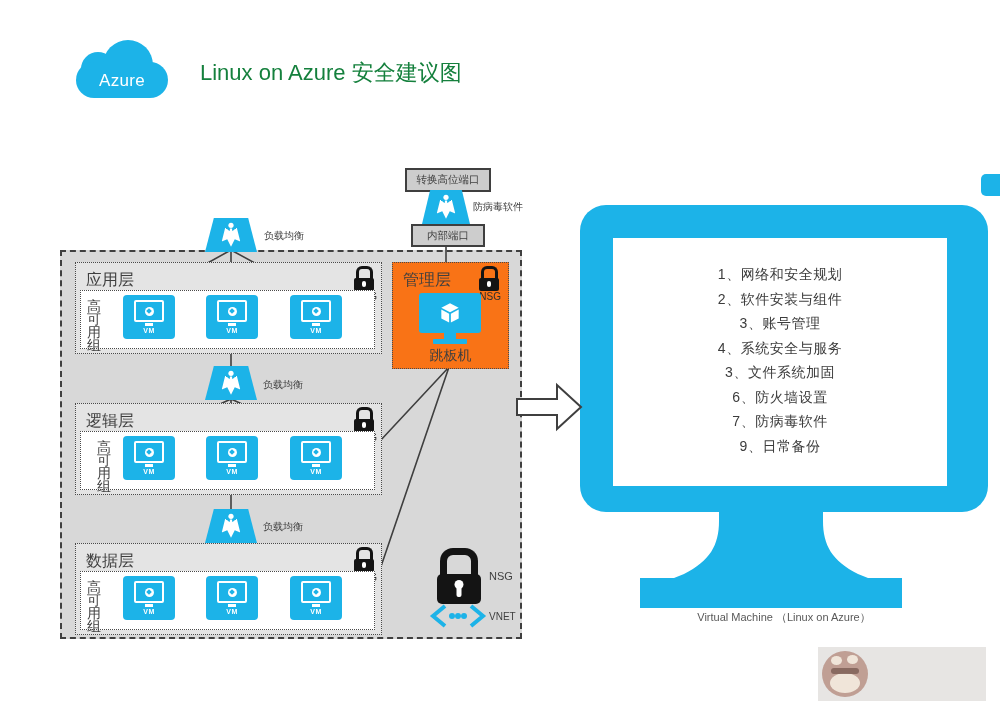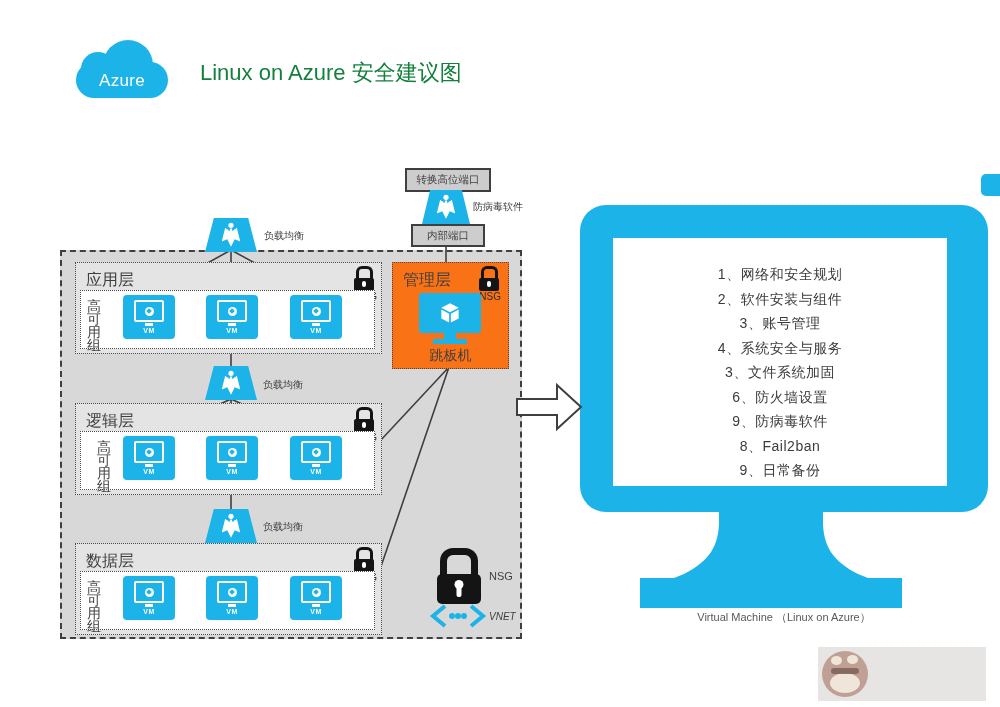--- a/index.html
+++ b/index.html
@@ -81,21 +81,21 @@
   #big-lock{left:436px;top:548px;width:46px;}
   #big-lock .shackle{width:24px;height:20px;border:7px solid #141414;border-bottom:none;
                      border-radius:13px 13px 0 0;margin:0 auto;}
   #big-lock .body{width:44px;height:30px;background:#141414;border-radius:5px;margin:-1px auto 0;position:relative;}
   #big-lock .body::before{content:"";position:absolute;left:50%;top:6px;width:9px;height:9px;background:#fff;
                           border-radius:50%;transform:translateX(-50%);}
   #big-lock .body::after{content:"";position:absolute;left:50%;top:13px;width:5px;height:10px;background:#fff;
                          transform:translateX(-50%);border-radius:0 0 2px 2px;}
   #big-nsg{left:489px;top:570px;font-size:11px;}
   #vnet-icon{left:429px;top:603px;width:58px;height:26px;}
-  #vnet-label{left:489px;top:611px;font-size:10px;font-style:italic;}
+  #vnet-label{left:489px;top:611px;font-size:10px;}
 
   
   #flow-arrow{left:516px;top:382px;}
 
   
   #bezel{left:580px;top:205px;width:408px;height:307px;background:#1CB3E8;border-radius:26px;}
   #screen{left:613px;top:238px;width:334px;height:248px;background:#fff;}
   #screen-list{position:absolute;left:0;top:24px;width:100%;text-align:center;}
   .list-line{font-size:14px;line-height:24.5px;color:#3c3c3c;font-weight:500;letter-spacing:.5px;}
   #stand{left:640px;top:511px;width:262px;height:97px;}
@@ -356,22 +356,21 @@
 
   <div class="abs" id="bezel"></div>
   <div class="abs" id="screen">
     <div id="screen-list">
       <div class="list-line">1、网络和安全规划</div>
       <div class="list-line">2、软件安装与组件</div>
       <div class="list-line">3、账号管理</div>
       <div class="list-line">4、系统安全与服务</div>
       <div class="list-line">3、文件系统加固</div>
       <div class="list-line">6、防火墙设置</div>
-      <div class="list-line">9、防病毒软件</div>
-      <div class="list-line">8、Fail2ban</div>
+      <div class="list-line">7、防病毒软件</div>
       <div class="list-line">9、日常备份</div>
     </div>
   </div>
   <svg class="abs" id="stand" viewBox="0 0 262 97">
     <path d="M79,0 L183,0 L183,10 C183,34 192,50 218,63 L228,67 L262,67 L262,97 L0,97 L0,67 L34,67 L44,63 C70,50 79,34 79,10 Z" fill="#1CB3E8"></path>
   </svg>
   <div class="abs" id="caption">Virtual Machine （Linux on Azure）</div>
 
   <div class="abs" id="edge-fragment"></div>
 

